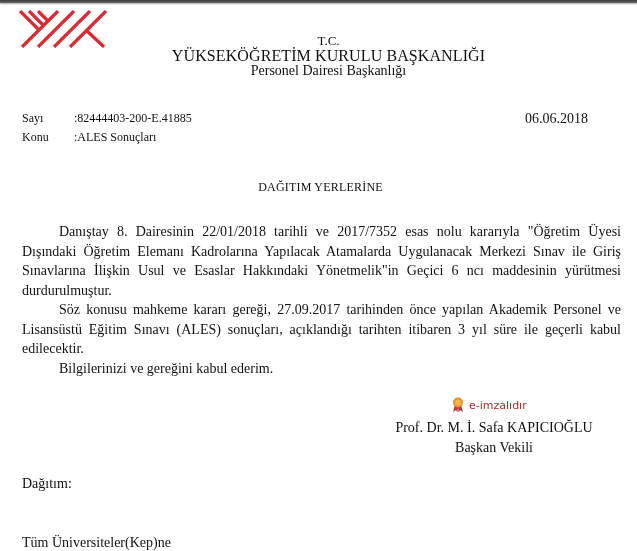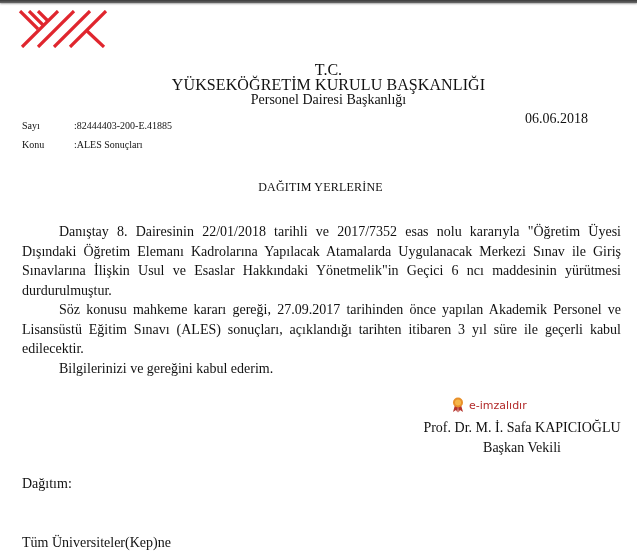--- a/index.html
+++ b/index.html
@@ -35,29 +35,29 @@
       left: 0;
       width: 637px;
       top: 33px;
       text-align: center;
       padding-left: 20px;
       box-sizing: border-box;
       font-size: 15px;
       line-height: 15px;
     }
     .header .line { display: block; }
-    .header .l1 { font-size: 16px; margin-top: 29px; }
+    .header .l1 { font-size: 13px; }
     .header .l2 { font-size: 16px; letter-spacing: 0.1px; }
     .header .l3 { font-size: 14px; }
 
     .meta {
       position: absolute;
       left: 22px;
-      top: 116px;
-      font-size: 10px;
+      top: 109px;
+      font-size: 12px;
       line-height: 19px;
     }
     .meta-row { display: flex; }
     .meta-label { width: 52px; }
     .meta-value { }
     .date {
       position: absolute;
       right: 49px;
       top: 109px;
       font-size: 14px;
@@ -102,21 +102,20 @@
     }
     .esign svg { margin-right: 5px; }
     .signer {
       position: absolute;
       left: 392px;
       top: 418px;
       width: 204px;
       text-align: center;
       font-size: 14px;
       line-height: 19.5px;
-      margin-left: 28px;
     }
     .distribution {
       position: absolute;
       left: 22px;
       top: 474px;
       font-size: 14px;
       line-height: 19px;
     }
     .distribution .dist-label { margin-bottom: 15px; display: block; }
     .distribution .dist-item { display: block; margin-top: 40px; }

